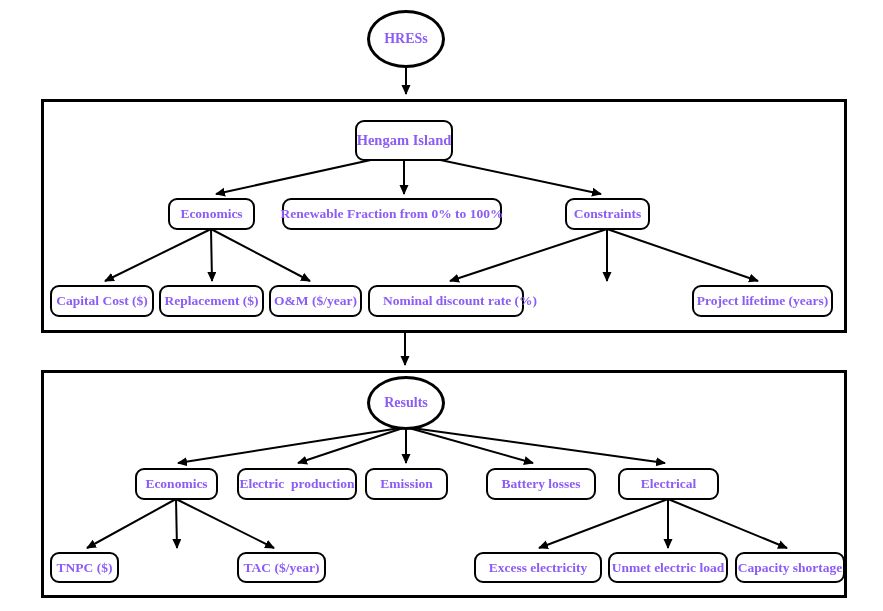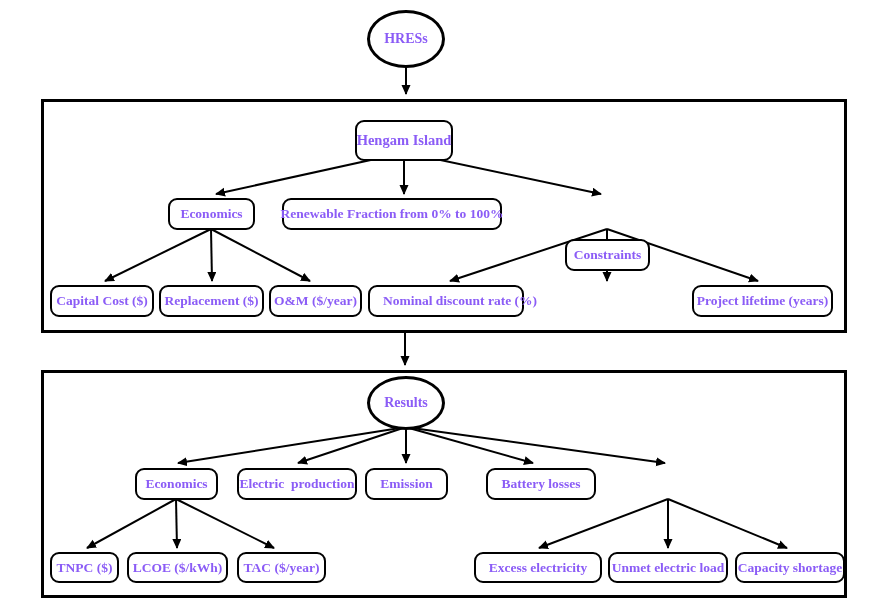--- a/index.html
+++ b/index.html
@@ -75,35 +75,35 @@
 
   <div class="frame" style="left:41px;top:99px;width:806px;height:234px;"></div>
   <div class="frame" style="left:41px;top:370px;width:806px;height:228px;"></div>
 
   <div class="node ellipse" style="left:367px;top:10px;width:78px;height:58px;border-width:3px;">HRESs</div>
 
   <div class="node title-node" style="left:355px;top:112px;width:98px;height:41px;margin-top:8px;">Hengam Island</div>
 
   <div class="node" style="left:168px;top:198px;width:87px;height:32px;">Economics</div>
   <div class="node" style="left:282px;top:198px;width:220px;height:32px;">Renewable Fraction from 0% to 100%</div>
-  <div class="node" style="left:565px;top:198px;width:85px;height:32px;margin-top:41px;">Constraints</div>
+  <div class="node" style="left:565px;top:198px;width:85px;height:32px;">Constraints</div>
 
   <div class="node" style="left:50px;top:285px;width:104px;height:32px;">Capital Cost ($)</div>
   <div class="node" style="left:159px;top:285px;width:105px;height:32px;">Replacement ($)</div>
   <div class="node" style="left:269px;top:285px;width:93px;height:32px;">O&amp;M ($/year)</div>
   <div class="node" style="left:368px;top:285px;width:156px;height:32px;padding-left:28px;">Nominal discount rate (%)</div>
   <div class="node" style="left:692px;top:285px;width:141px;height:32px;">Project lifetime (years)</div>
 
   <div class="node ellipse" style="left:367px;top:376px;width:78px;height:54px;border-width:3px;">Results</div>
 
   <div class="node" style="left:135px;top:468px;width:83px;height:32px;">Economics</div>
   <div class="node" style="left:237px;top:468px;width:120px;height:32px;">Electric  production</div>
   <div class="node" style="left:365px;top:468px;width:83px;height:32px;">Emission</div>
   <div class="node" style="left:486px;top:468px;width:110px;height:32px;">Battery losses</div>
+  <div class="node" style="left:618px;top:468px;width:101px;height:32px;">Electrical</div>
 
   <div class="node" style="left:50px;top:552px;width:69px;height:31px;">TNPC ($)</div>
-  <div class="node" style="left:127px;top:552px;width:101px;height:31px;">LCOE ($/kWh)</div>
   <div class="node" style="left:237px;top:552px;width:89px;height:31px;">TAC ($/year)</div>
   <div class="node" style="left:474px;top:552px;width:128px;height:31px;">Excess electricity</div>
   <div class="node" style="left:608px;top:552px;width:120px;height:31px;">Unmet electric load</div>
   <div class="node" style="left:735px;top:552px;width:110px;height:31px;">Capacity shortage</div>
 
 </div>
 
 </body></html>

